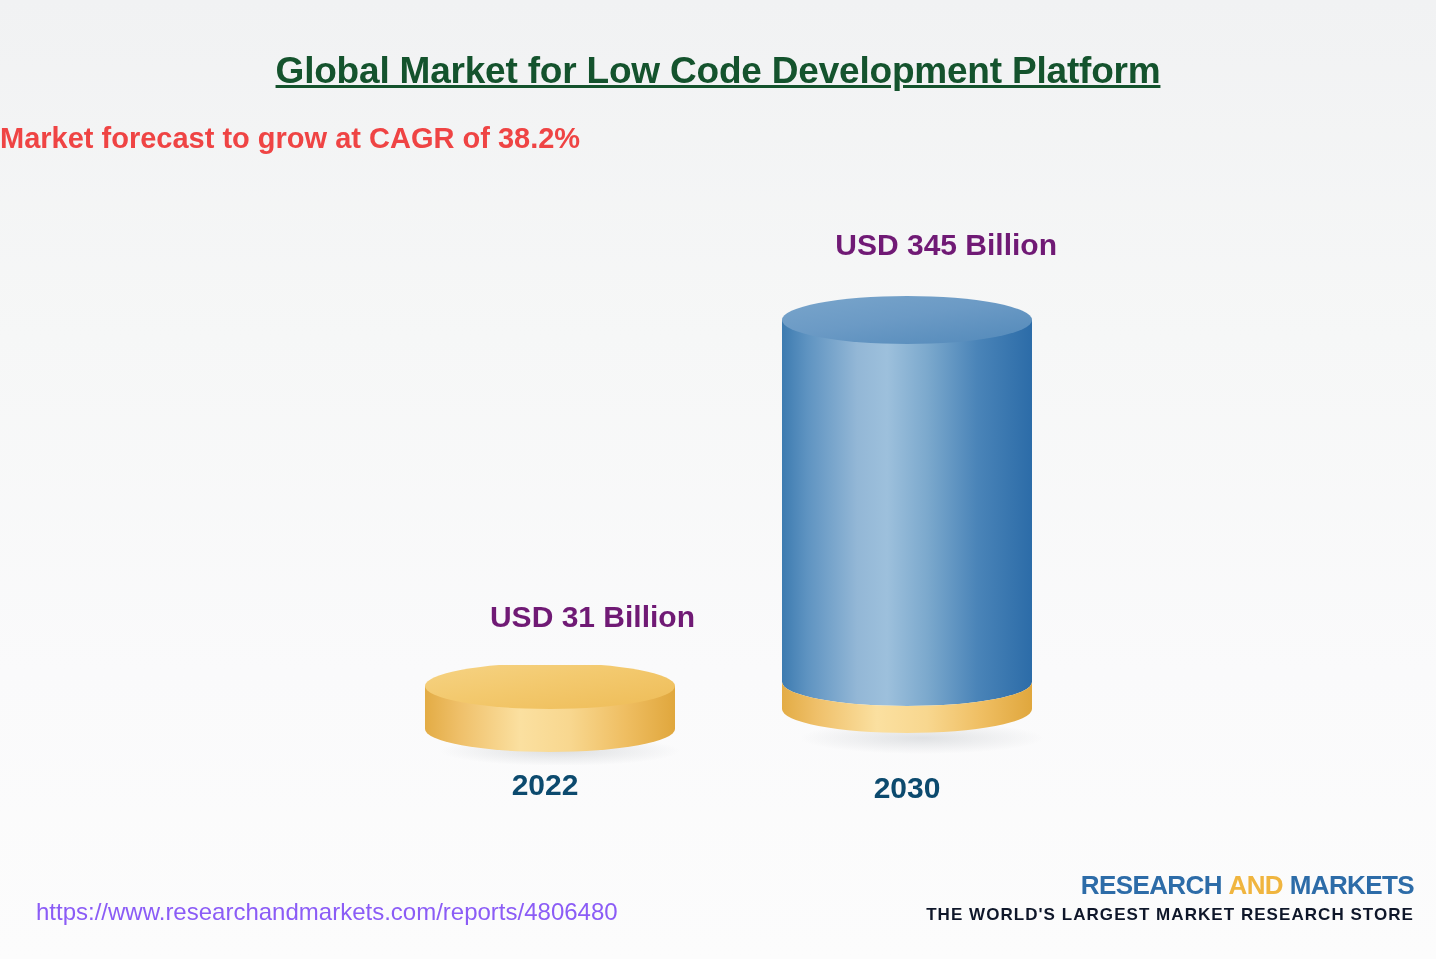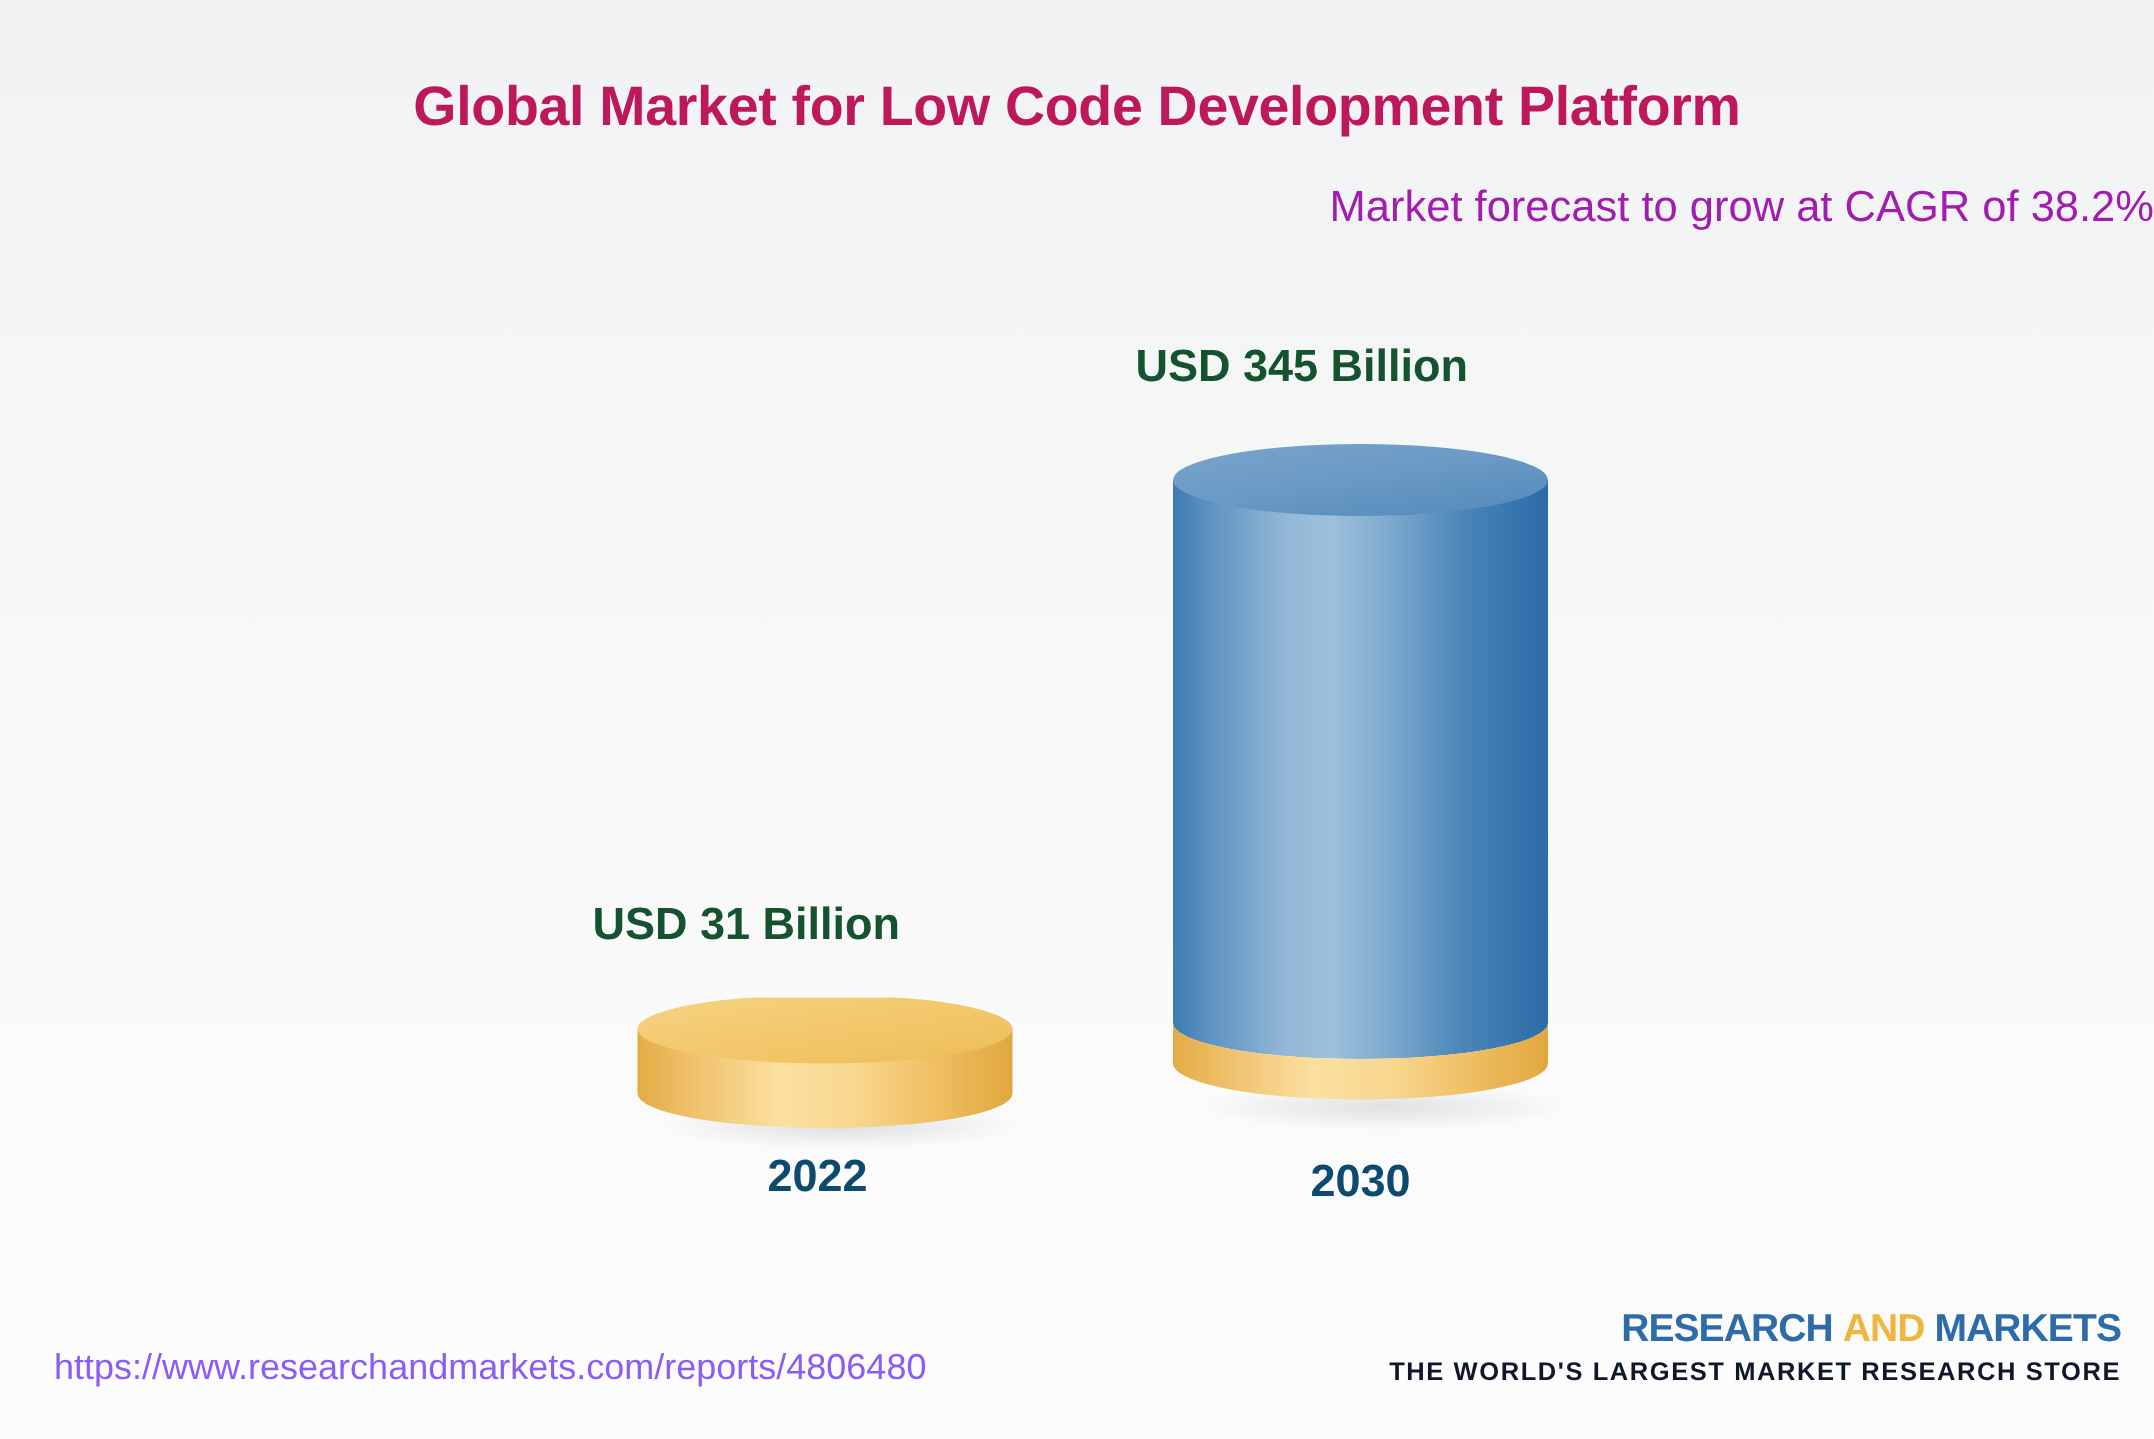--- a/index.html
+++ b/index.html
@@ -24,58 +24,59 @@
 
   
   .chart-title {
     position: absolute;
     top: 50px;
     left: 0;
     width: 1436px;
     text-align: center;
     font-size: 37px;
     font-weight: bold;
-    color: #be185d;
+    color: #14532d;
     letter-spacing: -0.2px;
     white-space: nowrap;
+    text-decoration: underline;
   }
 
   .chart-subtitle {
     position: absolute;
     top: 122px;
     left: 0;
     width: 1436px;
-    text-align: right;
+    text-align: left;
     font-size: 29px;
-    font-weight: normal;
-    color: #a21caf;
+    font-weight: bold;
+    color: #ef4444;
     white-space: nowrap;
   }
 
   
   .plot {
     position: absolute;
     top: 0;
     left: 0;
     width: 1436px;
     height: 959px;
   }
 
   .bar-group {
     position: absolute;
     text-align: center;
   }
 
   .value-label {
     position: absolute;
     width: 100%;
-    text-align: left;
+    text-align: right;
     font-size: 30px;
     font-weight: bold;
-    color: #14532d;
+    color: #701a75;
     white-space: nowrap;
   }
 
   .cat-label {
     position: absolute;
     width: 100%;
     text-align: center;
     font-size: 30px;
     font-weight: bold;
     color: #0c4a6e;

